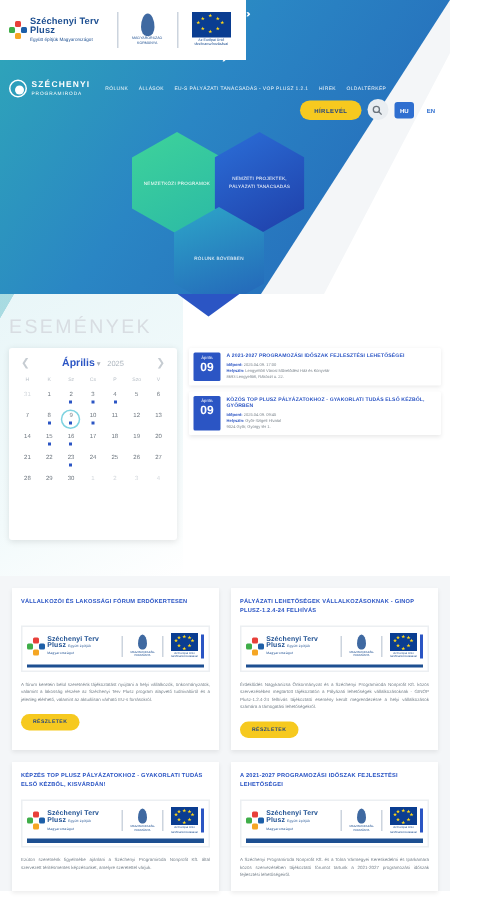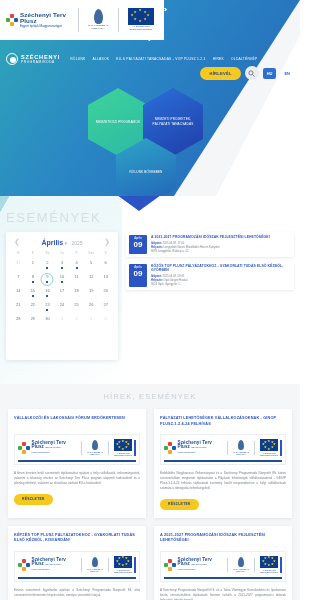--- a/index.html
+++ b/index.html
@@ -386,21 +386,20 @@
           </div>
           <div class="ev-body">
             <div class="ev-h">KÖZÖS TOP PLUSZ PÁLYÁZATOKHOZ - GYAKORLATI TUDÁS ELSŐ KÉZBŐL, GYŐRBEN</div>
             <div class="ev-meta"><b>Időpont:</b> 2025.04.09. 09:45<br><b>Helyszín:</b> Győr-Szigeti Hivatal<br>9024 Győr, György tér 1.</div>
           </div>
         </div>
       </div>
   </div>
 
   <div class="news">
-    <div class="news-title">HÍREK, ESEMÉNYEK</div>
     <div class="news-grid" id="newsGrid">
         <div class="ncard"><h3>VÁLLALKOZÓI ÉS LAKOSSÁGI FÓRUM ERDŐKERTESEN</h3><div class="ncard-img">
             <div class="row">
               <div style="display:flex;align-items:center;gap:1.5px;flex:1">
                 <div class="szt-mark">
                   <i></i>
                   <i></i>
                   <i></i>
                   <i></i>
                 </div>

